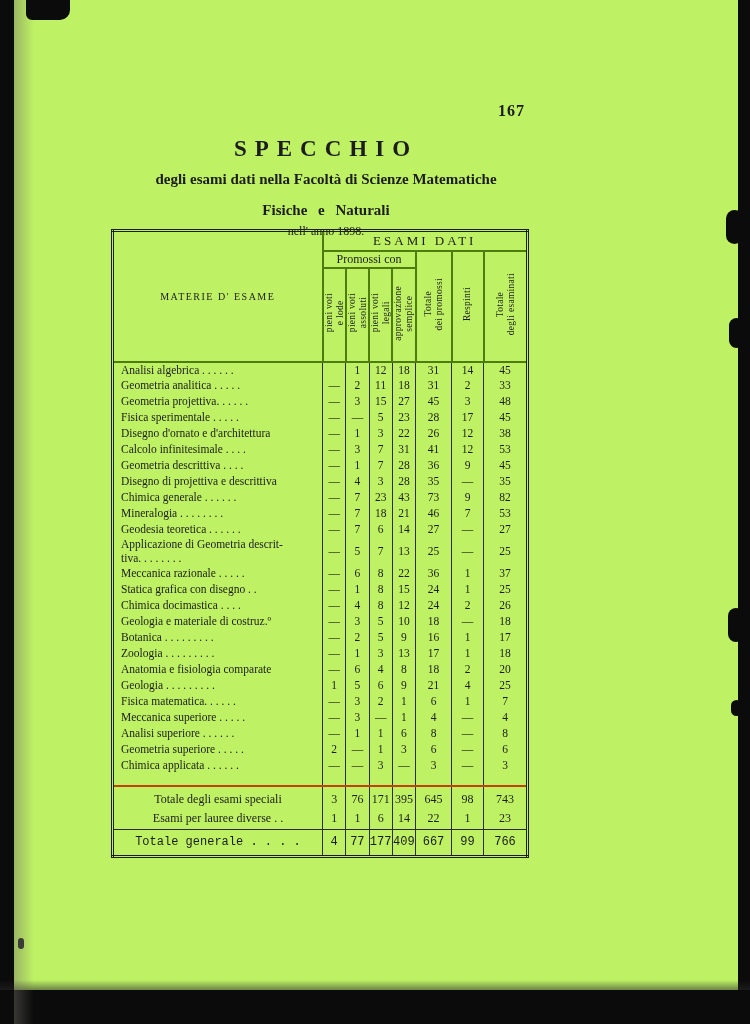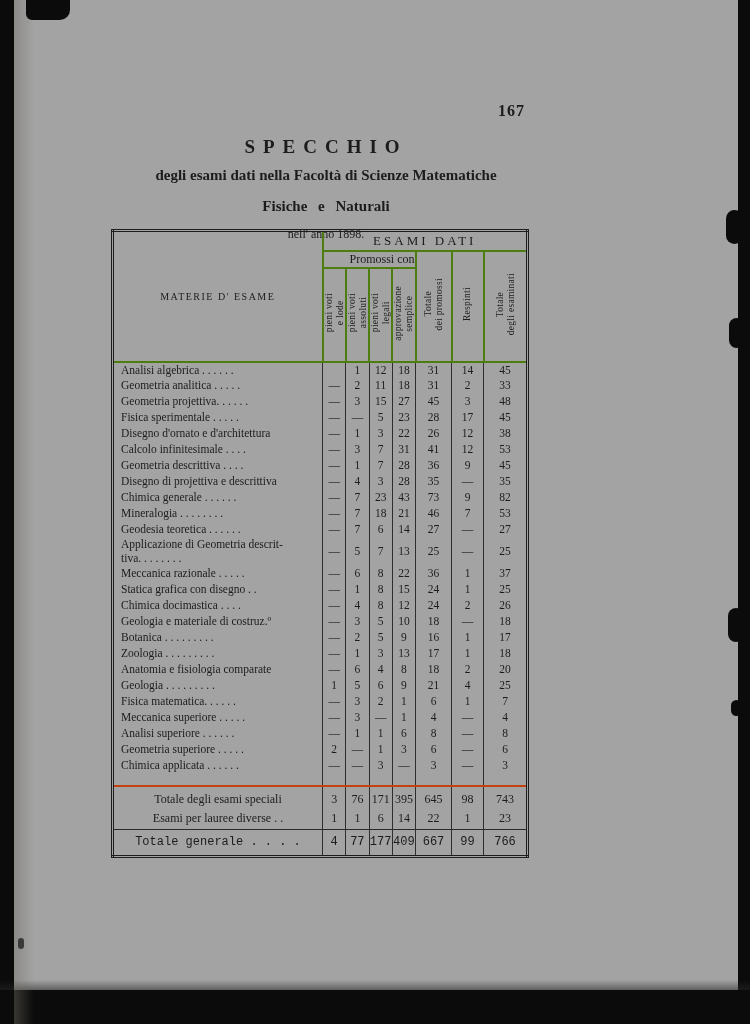--- a/index.html
+++ b/index.html
@@ -1,18 +1,18 @@
 <!DOCTYPE html>
 <html><head>
 <meta charset="utf-8">
 <style>
   html, body { margin:0; padding:0; background:#c9c9c5; }
   .scan {
     position:relative; width:750px; height:1024px; margin:0 auto;
-    background:#a3a3a3; overflow:hidden;
+    background:#bef264; overflow:hidden;
     font-family:"Liberation Serif", "DejaVu Serif", serif;
     color:#1c1c1c;
   }
   
   .artifact { position:absolute; background:#0b0b0b; }
   .bar-left   { left:0; top:0; width:14px; height:1024px; }
   .bar-right  { right:0; top:0; width:12px; height:1024px; }
   .bar-bottom { left:0; bottom:0; width:750px; height:34px; }
   .bottom-shade { position:absolute; left:0; bottom:34px; width:750px; height:10px;
     background:linear-gradient(to top, rgba(40,40,40,.55), rgba(40,40,40,0)); }
@@ -21,37 +21,37 @@
   .blob-top-left { left:26px; top:0; width:44px; height:20px; border-radius:0 0 10px 6px; }
   .blob-r1 { right:7px; top:210px; width:17px; height:34px; border-radius:9px; }
   .blob-r2 { right:6px; top:318px; width:15px; height:30px; border-radius:8px; }
   .blob-r3 { right:6px; top:608px; width:16px; height:34px; border-radius:9px; }
   .blob-r4 { right:8px; top:700px; width:11px; height:16px; border-radius:6px; }
   .speck1 { left:18px; top:938px; width:6px; height:11px; border-radius:3px; background:#3a3a38; }
 
   
   .pagenum { position:absolute; left:498px; top:102px; font-size:16px; font-weight:bold; letter-spacing:1px; }
   .heading { position:absolute; left:100px; top:136px; width:452px; text-align:center; }
-  .title { font-size:19px; font-weight:bold; letter-spacing:8px; }
+  .title { font-size:23px; font-weight:bold; letter-spacing:8px; }
   .sub1  { font-size:15px; font-weight:bold; margin-top:9px; }
   .sub2  { font-size:15px; font-weight:bold; margin-top:14px; word-spacing:7px; }
-  .sub3  { font-size:12px; margin-top:12px; }
+  .sub3  { font-size:12px; margin-top:5px; }
 
   
   .exam-table {
     position:absolute; left:111px; top:229px;
     border-collapse:collapse; table-layout:fixed;
     border:3px double #1d1d1d;
   }
   .exam-table th { border:2px solid #4d7c0f; font-weight:normal; padding:0; }
   .exam-table td { border-left:1px solid #2e2e2e; border-right:1px solid #2e2e2e; padding:0; }
 
   th.materie { font-size:10px; letter-spacing:1.5px; text-align:center; vertical-align:middle; }
   th.esami-dati { height:18px; font-size:13px; letter-spacing:3px; text-align:center; }
-  th.promossi { height:15px; font-size:12px; text-align:right; }
+  th.promossi { height:15px; font-size:12px; text-align:center; }
   th.vcol { height:92px; vertical-align:middle; text-align:center; }
   .vh {
     display:inline-block; writing-mode:vertical-rl; transform:rotate(180deg);
     white-space:pre-line; font-size:9.5px; line-height:1.12; letter-spacing:.3px;
   }
 
   tbody tr { height:16px; }
   td.name { font-size:11.5px; line-height:1.2; padding:0 2px 0 7px; white-space:pre-line; overflow:hidden; }
   td.num  { font-size:11.5px; text-align:center; line-height:1.2; }
 

